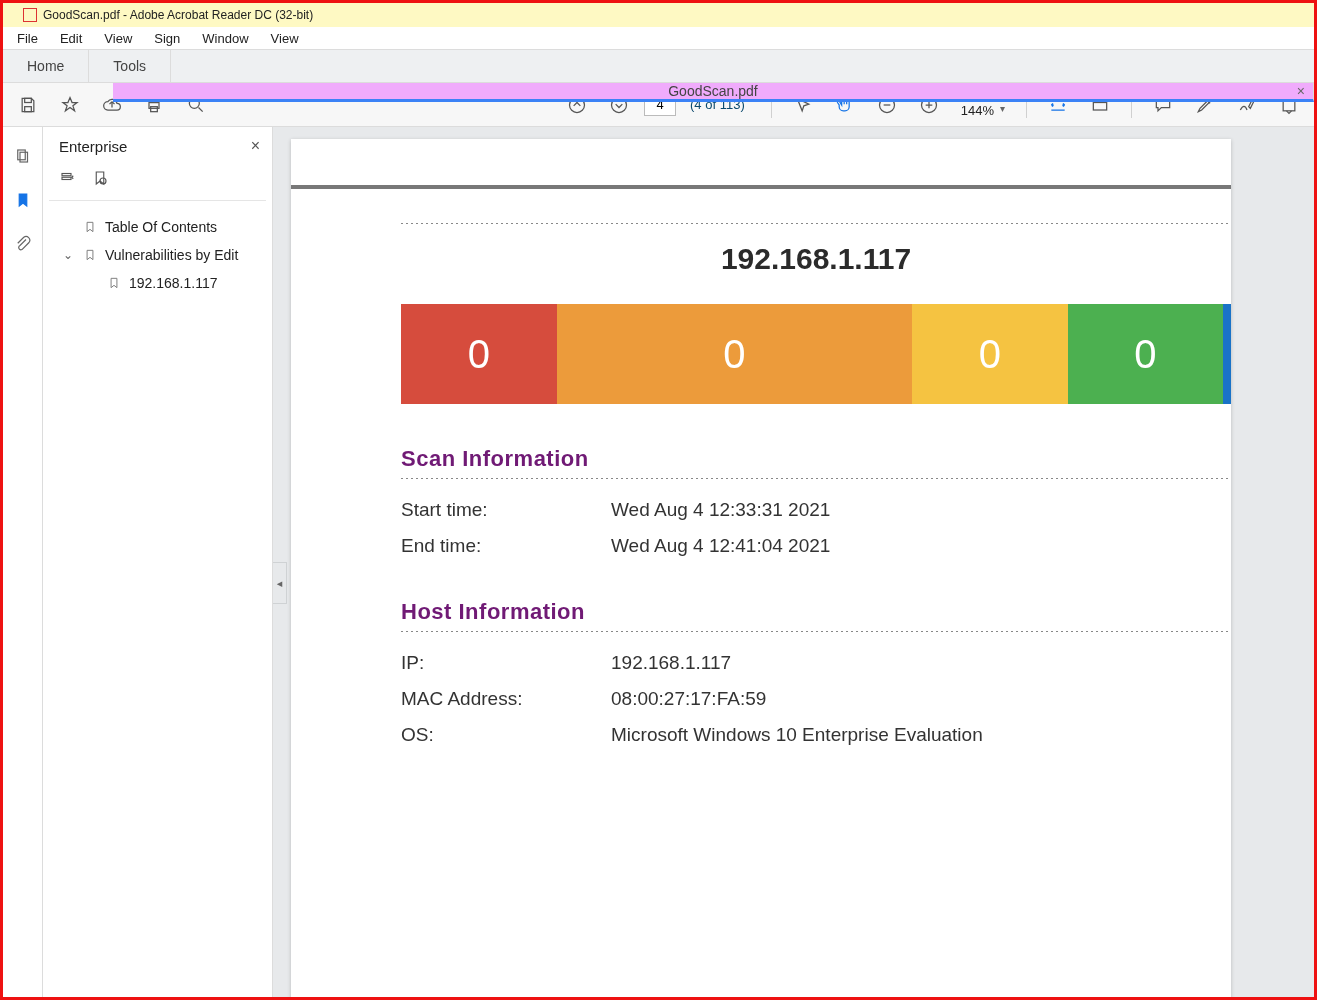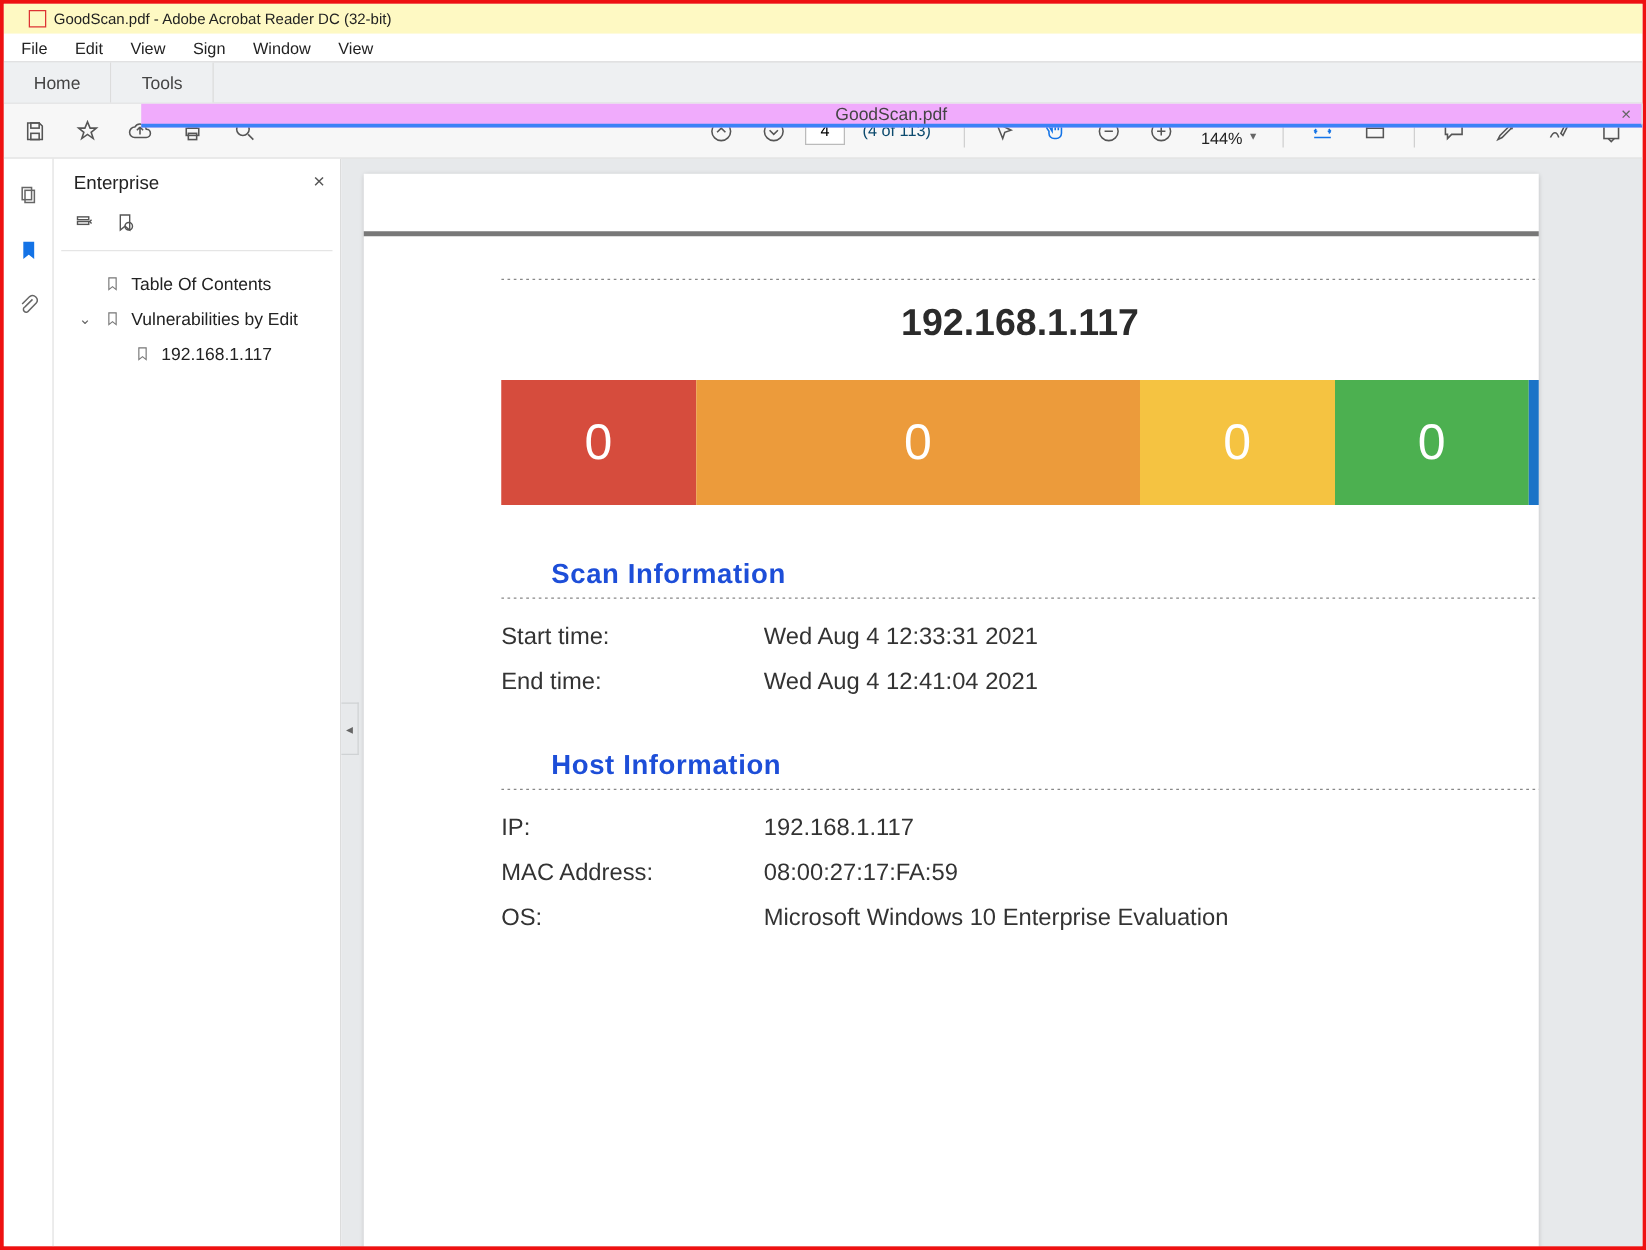--- a/index.html
+++ b/index.html
@@ -209,22 +209,22 @@
 .sev.crit { background:#d64c3d; } 
 .sev.high { background:#ec9b3b; flex-basis: 200px; }
 .sev.med  { background:#f5c341; }
 .sev.low  { background:#4cb050; }
 .info-sliver { width: 8px; background:#1a73c7; }
 .sev-labels { display:flex; margin-top: 12px; font-family: Arial; font-size: 16px; letter-spacing: 1px; color:#555; }
 .sev-labels div { flex:1; text-align:center; }
 .sev-labels .slv { width:8px; flex:none; }
 
 .section-title {
-  font-family: Arial; font-weight: 700; font-size: 22px; color:#1d4ed8;
-  margin-top: 42px; letter-spacing: .5px; margin-left: 40px;
+  font-family: Arial; font-weight: 700; font-size: 22px; color:#701a75;
+  margin-top: 42px; letter-spacing: .5px;
 }
 .section-title + .dotted-rule { margin-top: 6px; margin-bottom: 20px; }
 .kv-row { display:flex; font-family: Arial; font-size: 19px; color:#333; margin-bottom: 14px; }
 .kv-row .k { width: 210px; }
 </style>
 </head>
 <body>
 
 <div class="titlebar">
   <span class="appicon"></span>

